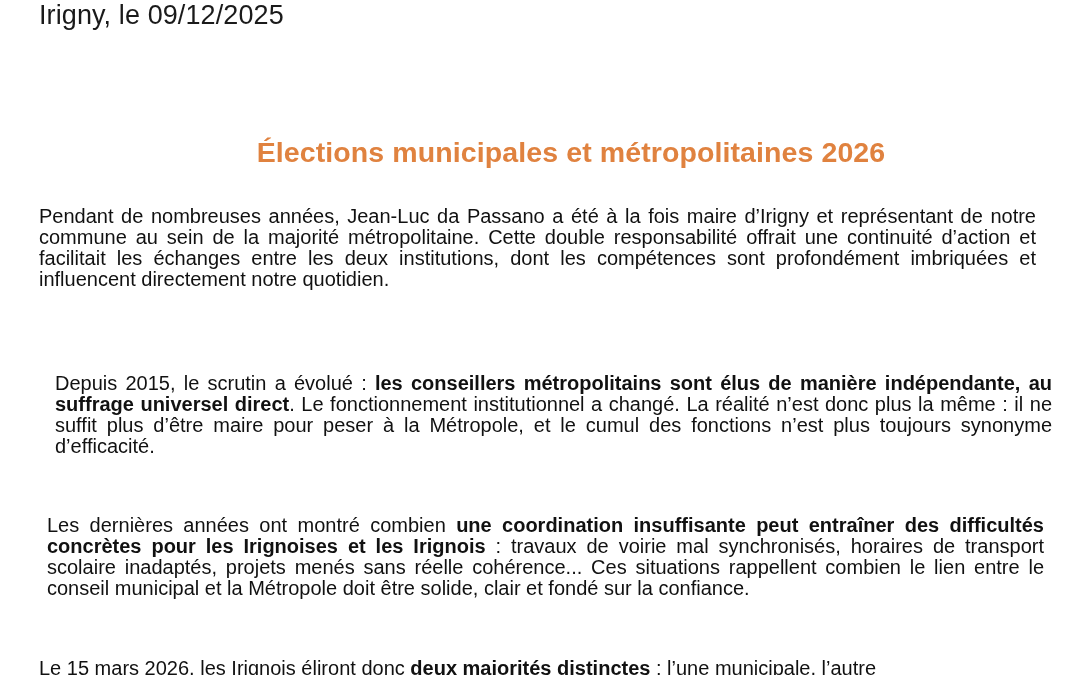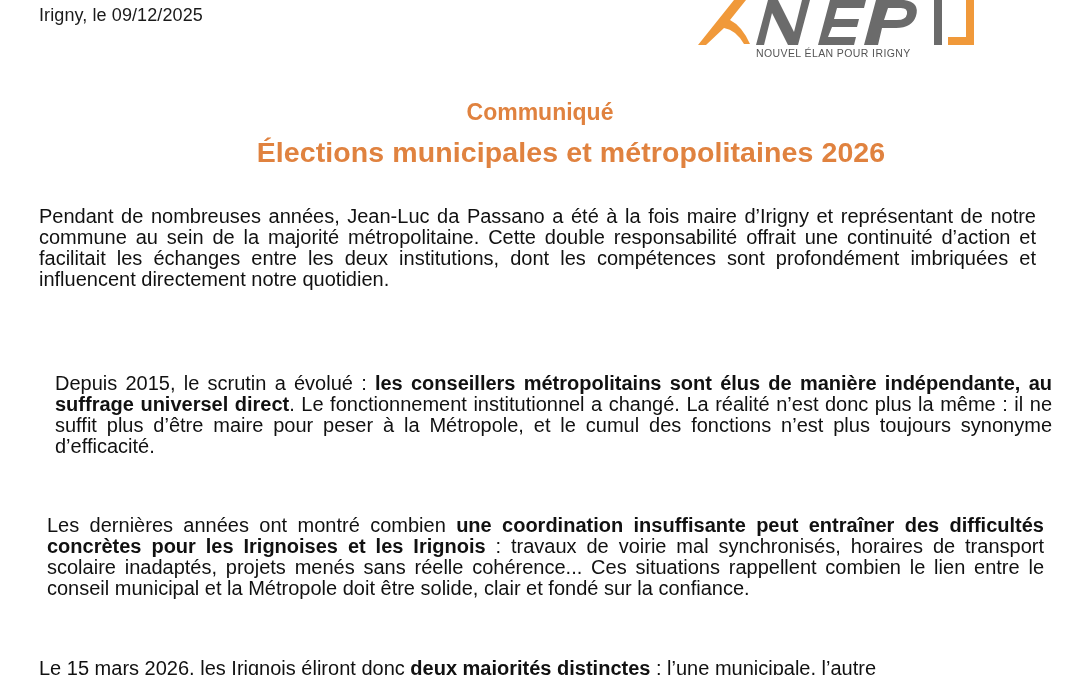--- a/index.html
+++ b/index.html
@@ -19,21 +19,21 @@
       position: absolute;
       left: 0;
       top: 0;
       width: 1080px;
       height: 675px;
     }
     .date-line {
       position: absolute;
       left: 39px;
       top: 1px;
-      font-size: 18px;
+      font-size: 27px;
       line-height: 28px;
       color: #1a1a1a;
       letter-spacing: 0.1px;
     }
     .logo {
       position: absolute;
       left: 694px;
       top: 0;
       width: 340px;
       height: 62px;
@@ -88,39 +88,21 @@
     .p3 { top: 507px; }
     .p4 { top: 658px; }
   </style>
 </head>
 <body>
 
 <div class="page">
 
   <div class="date-line">Irigny, le 09/12/2025</div>
 
-  <div class="logo">
-    <svg width="340" height="50" viewBox="0 0 340 50">
 
-      <path d="M4 45 L40 0 L52 0 L36 20 Q48 26 56 44 L50 44 Q42 30 30 28 L12 45 Z" fill="#f0993a"></path>
-
-      <path d="M62 45 L74 0 L84 0 L100 32 L108 0 L116 0 L104 45 L94 45 L78 13 L70 45 Z" fill="#6b6b6b"></path>
-
-      <path d="M124 45 L136 0 L172 0 L170 8 L143 8 L140 19 L165 19 L163 27 L138 27 L134 37 L162 37 L160 45 Z" fill="#6b6b6b"></path>
-
-      <path d="M170 45 L182 0 L210 0 Q226 2 222 16 Q218 28 202 28 L188 28 L184 45 Z M190 20 L203 20 Q212 20 213 14 Q214 8 207 8 L194 8 Z" fill="#6b6b6b" fill-rule="evenodd"></path>
-
-      <rect x="240" y="0" width="8" height="45" fill="#6b6b6b"></rect>
-
-      <path d="M254 37 L272 37 L272 0 L280 0 L280 45 L254 45 Z" fill="#f0993a"></path>
-    </svg>
-    <div class="logo-tagline">NOUVEL ÉLAN POUR IRIGNY</div>
-  </div>
-
-  <div class="header-block kicker">Communiqué</div>
   <div class="header-block headline">Élections municipales et métropolitaines 2026</div>
 
   <p class="body-text p1" style="margin:0">
     <span>Pendant de nombreuses années, Jean-Luc da Passano a été à la fois maire d’Irigny et représentant de notre commune au sein de la majorité métropolitaine. Cette double responsabilité offrait une continuité d’action et facilitait les échanges entre les deux institutions, dont les compétences sont profondément imbriquées et influencent directement notre quotidien.</span>
   </p>
 
   <p class="body-text p2" style="margin:16px">
     <span>Depuis 2015, le scrutin a évolué :  </span><b>les conseillers métropolitains sont élus de manière indépendante, au suffrage universel direct</b><span>. Le fonctionnement institutionnel a changé. La réalité n’est donc plus la même : il ne suffit plus d’être maire pour peser à la Métropole, et le cumul des fonctions n’est plus toujours synonyme d’efficacité.</span>
   </p>
 

